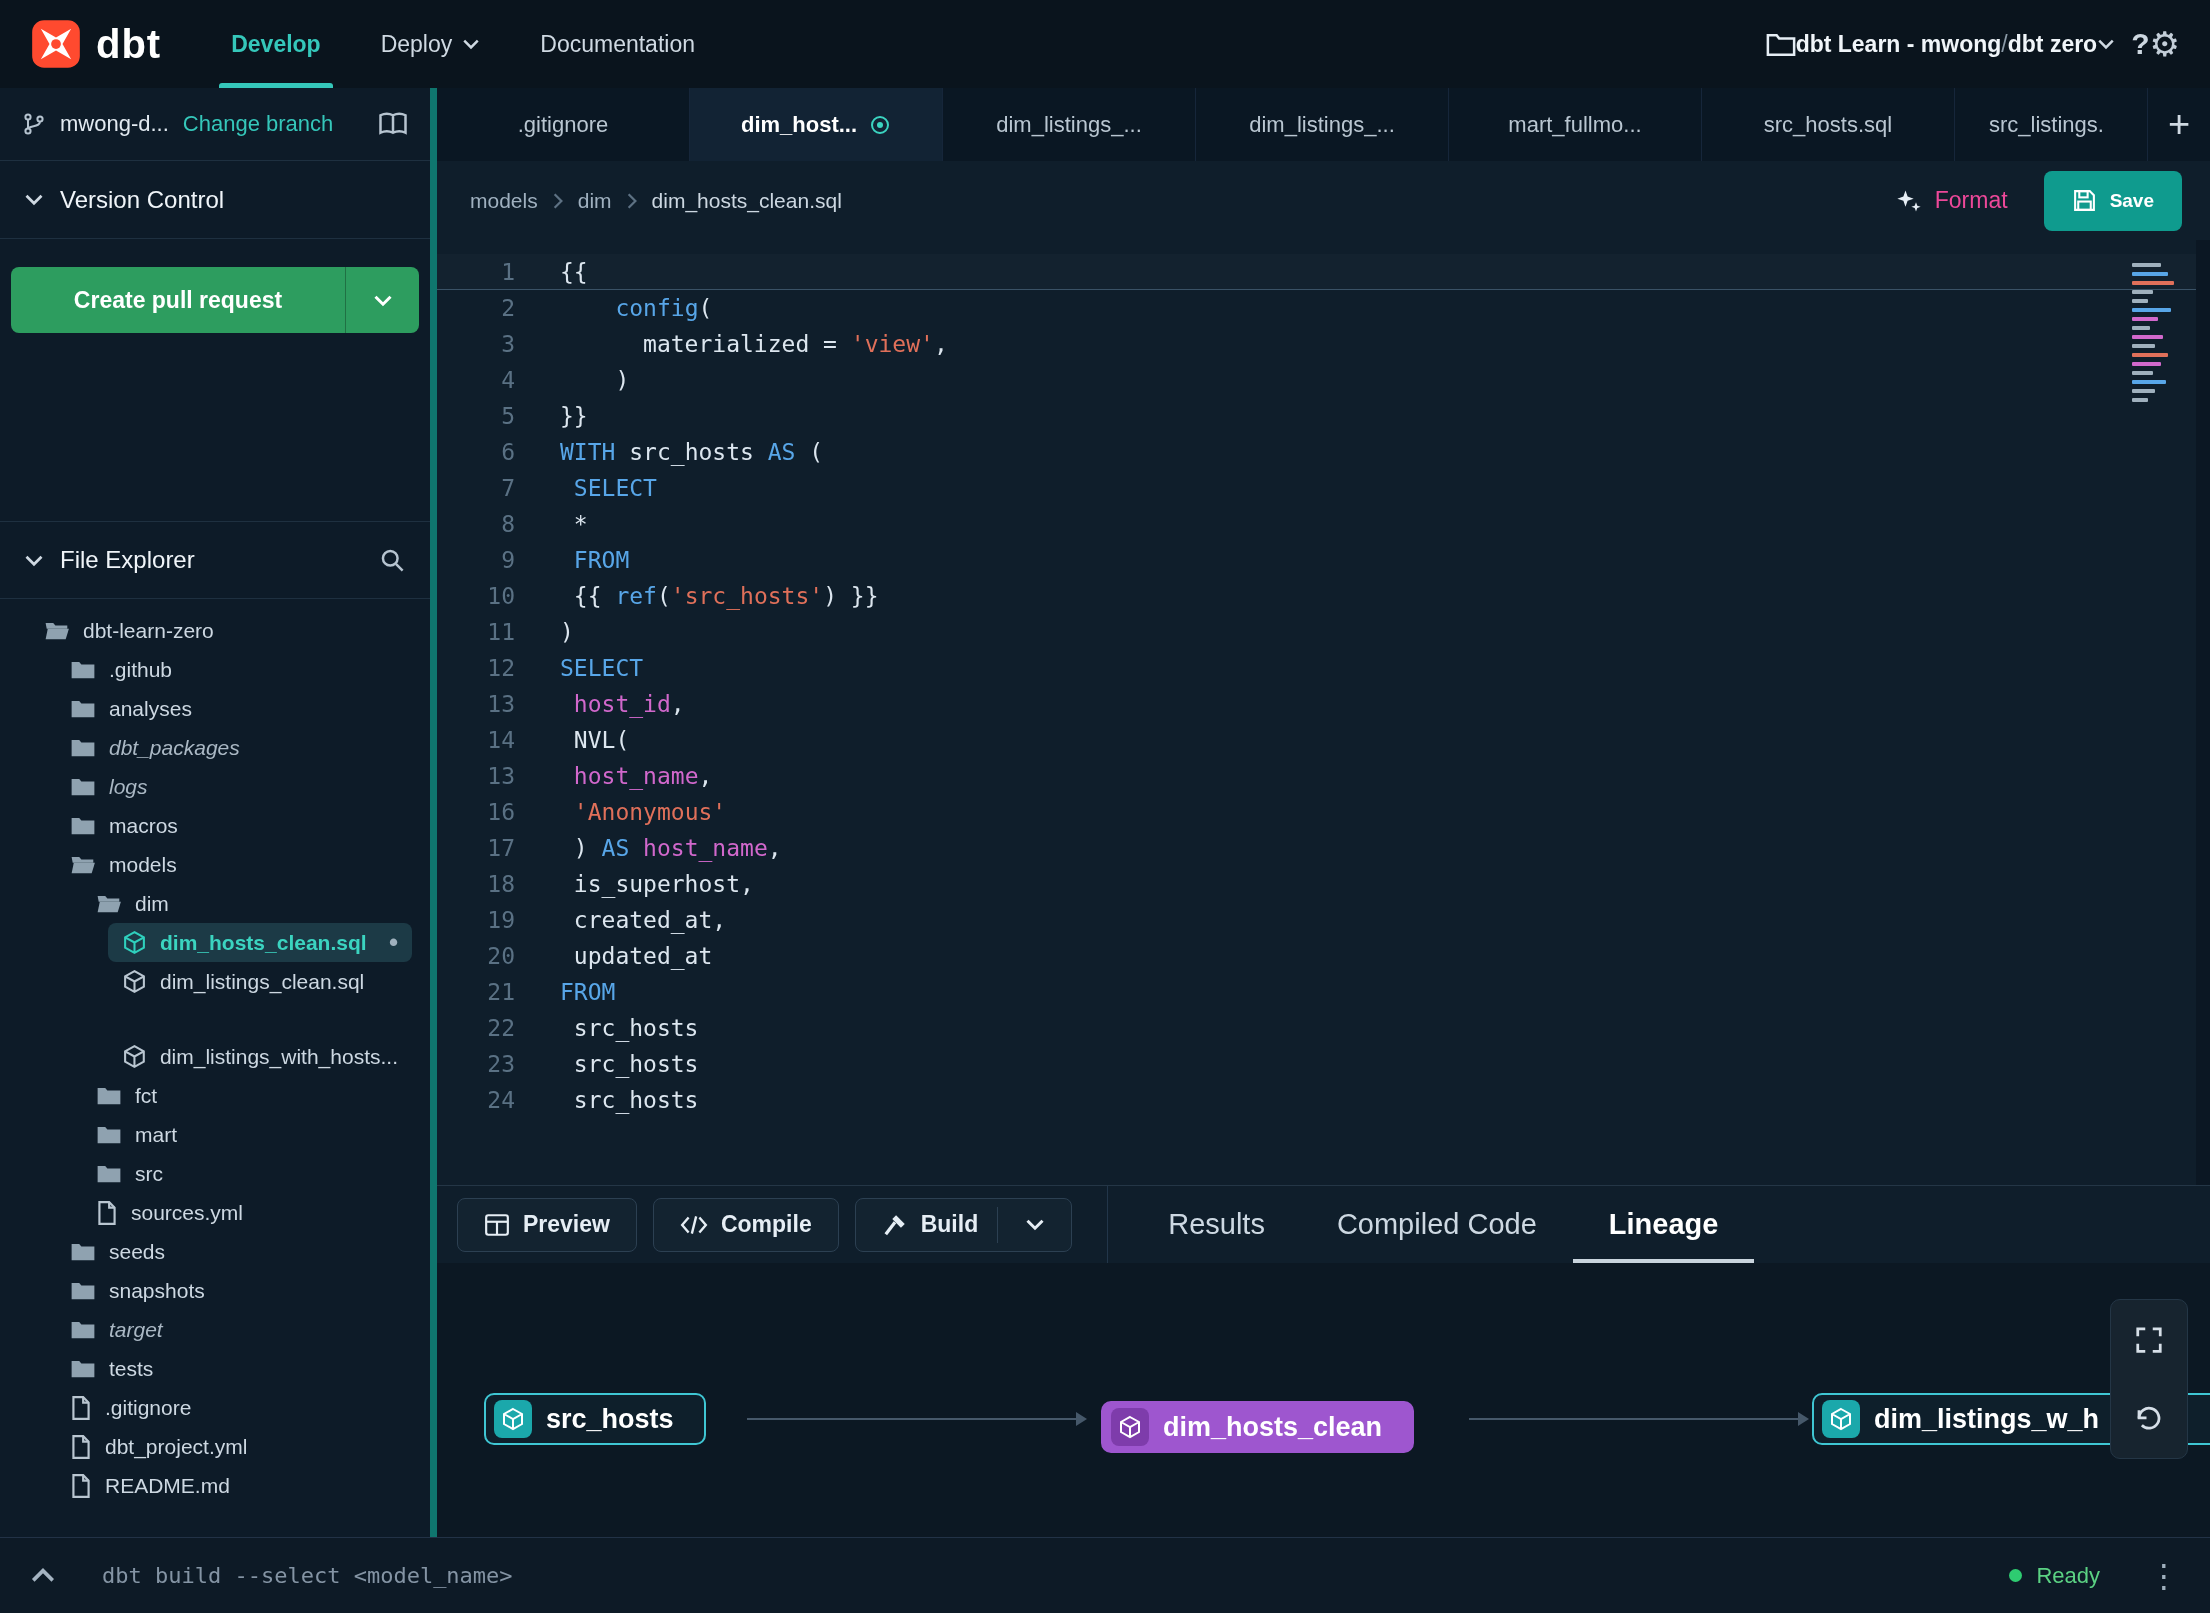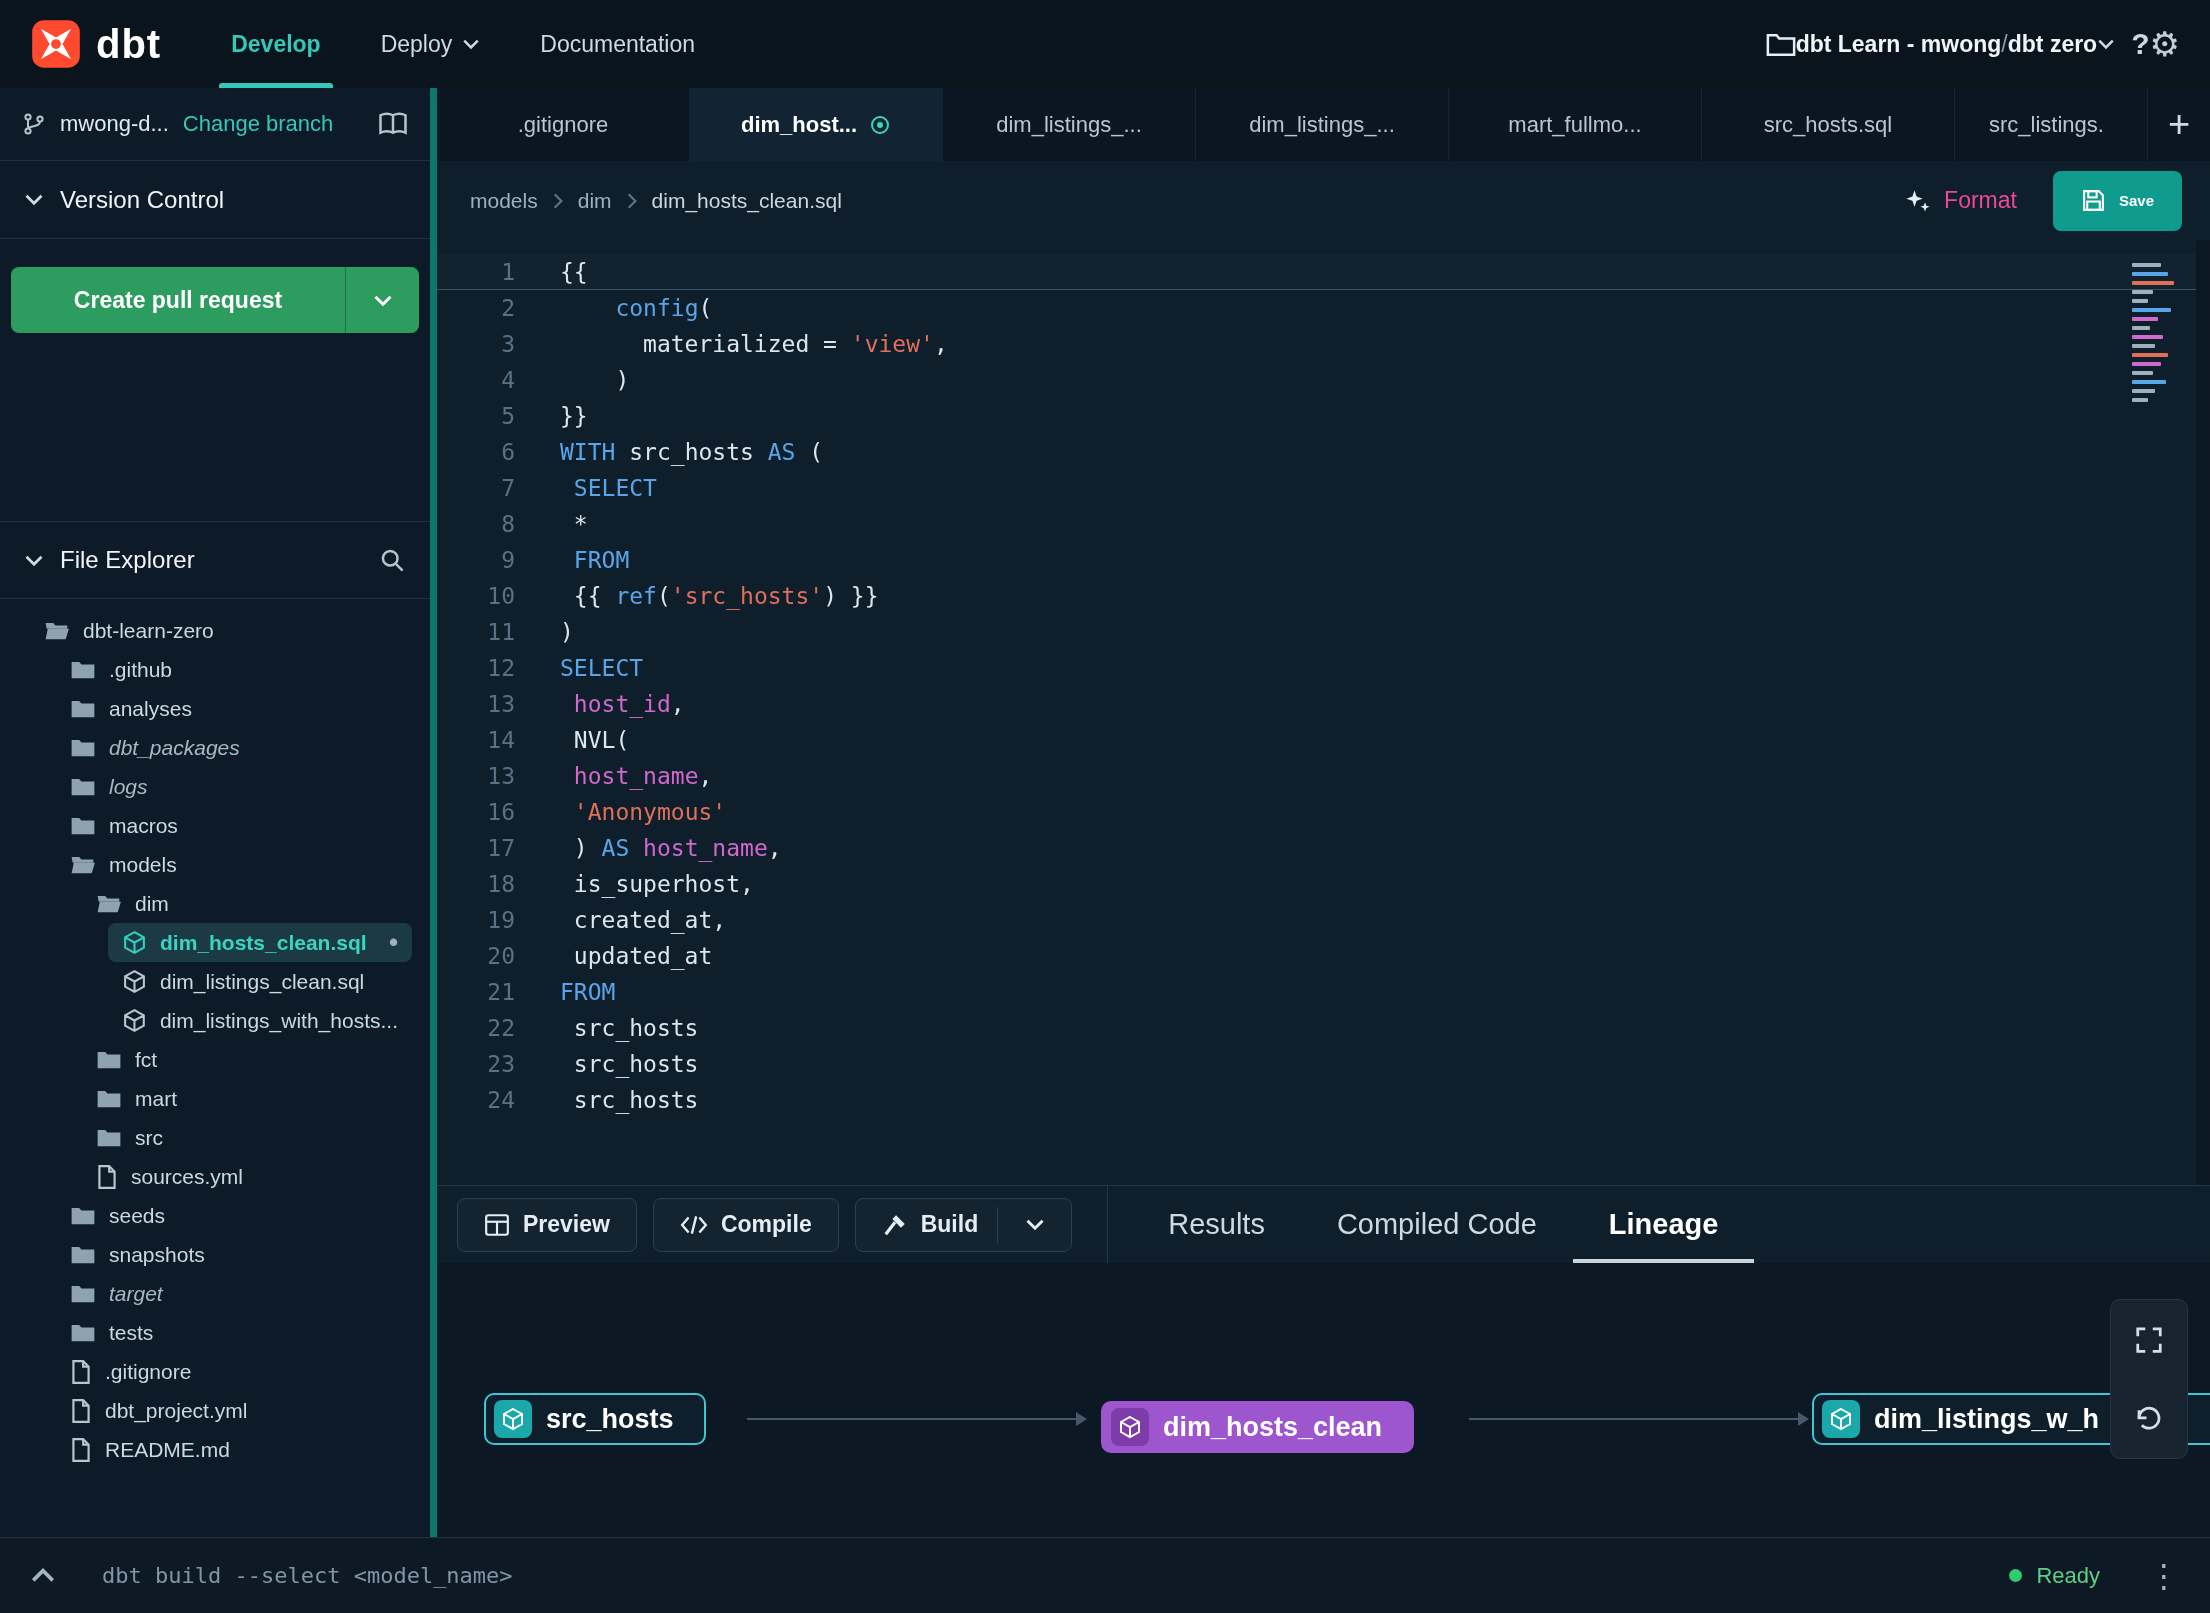--- a/index.html
+++ b/index.html
@@ -70,21 +70,21 @@
     font-size:38px; color:#cfd9e2; cursor:pointer; }
 
   .crumb-row { height:79px; flex:none; display:flex; align-items:center; padding:0 28px 0 33px;
     background:#0f1e2b; }
   .crumbs { display:flex; align-items:center; gap:14px; font-size:21px; color:#9fb0bf; }
   .crumb { cursor:pointer; }
   .crumb.last { color:#ccd7e1; }
   .crumb-actions { margin-left:auto; display:flex; align-items:center; gap:36px; }
   .format-btn { display:flex; align-items:center; gap:12px; font-size:23px; color:#ec4899; cursor:pointer; }
   .save-btn { height:60px; padding:0 28px; background:#0f9b8e; border-radius:8px; display:flex;
-    align-items:center; gap:13px; font-size:15px; font-weight:600; color:#fff; cursor:pointer; }
+    align-items:center; gap:13px; font-size:19px; font-weight:600; color:#fff; cursor:pointer; }
 
   
   .editor { flex:1; position:relative; background:#0f1e2b; overflow:hidden; padding-top:14px;
     font-family:"DejaVu Sans Mono","Liberation Mono",monospace; }
   .code-line { display:flex; height:36px; line-height:36px; font-size:23px; }
   .code-line.current { border-bottom:1px solid #3a5266; background:rgba(255,255,255,.02); }
   .ln { width:78px; flex:none; text-align:right; color:#5a7184; }
   .code-text { padding-left:45px; white-space:pre; }
   .tok-pl { color:#dce6ef; }
   .tok-kw { color:#58a6e8; }
@@ -283,21 +283,21 @@
           </svg>
           <span class="tree-label">dim_hosts_clean.sql</span>
           <span class="mod-dot">•</span>
         </div>
         <div class="tree-row" style="margin-left: 108px;">
           <svg class="ic" width="25" height="25" viewBox="0 0 24 24">
             <path d="M12 2 l9 5 v10 l-9 5 -9 -5 V7 z M3 7 l9 5 9 -5 M12 12 v10" fill="none" stroke="#b9c6d1" stroke-width="2"></path>
           </svg>
           <span class="tree-label">dim_listings_clean.sql</span>
         </div>
-        <div class="tree-row" style="margin-left: 108px;">
+        <div class="tree-row" style="margin-left: 108px; margin-top: 36px;">
           <svg class="ic" width="25" height="25" viewBox="0 0 24 24">
             <path d="M12 2 l9 5 v10 l-9 5 -9 -5 V7 z M3 7 l9 5 9 -5 M12 12 v10" fill="none" stroke="#b9c6d1" stroke-width="2"></path>
           </svg>
           <span class="tree-label">dim_listings_with_hosts...</span>
         </div>
         <div class="tree-row" style="margin-left: 82px;">
           <svg class="ic" width="26" height="22" viewBox="0 0 24 20">
             <path d="M1.5 2.5 h7 l2 2.5 h12 v12.5 h-21 z" fill="#8fa2b0"></path>
           </svg>
           <span class="tree-label">fct</span>

